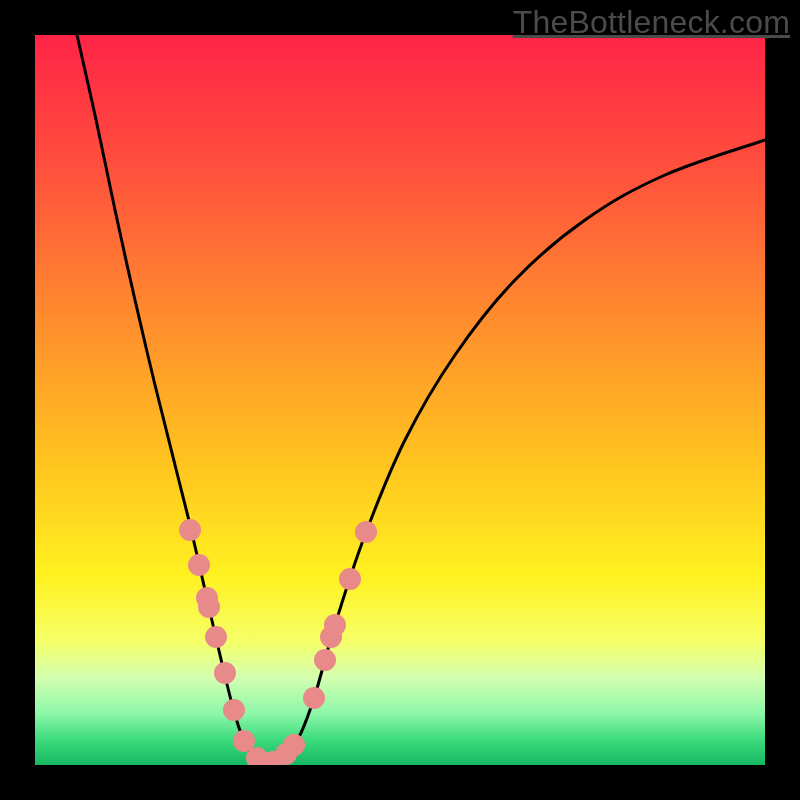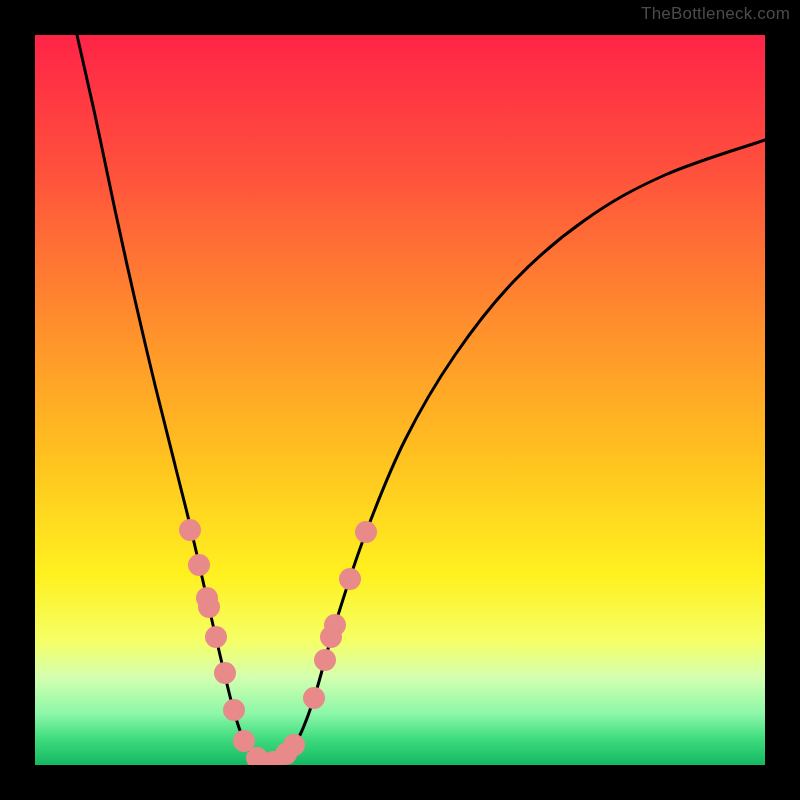--- a/index.html
+++ b/index.html
@@ -23,24 +23,25 @@
     top: 35px;
     width: 730px;
     height: 730px;
     overflow: hidden;
   }
   .watermark {
     position: absolute;
     top: 4px;
     right: 10px;
     color: #4b4b4b;
-    font-size: 17px;
+    font-size: 32px;
     font-weight: 500;
     letter-spacing: 0.2px;
     user-select: none;
+    text-decoration: underline;
   }
   svg { display: block; }
 </style>
 </head>
 <body>
 
 <div class="outer">
 
   <div class="plot">
     <svg id="chart-svg" width="730" height="730" viewBox="0 0 730 730">

